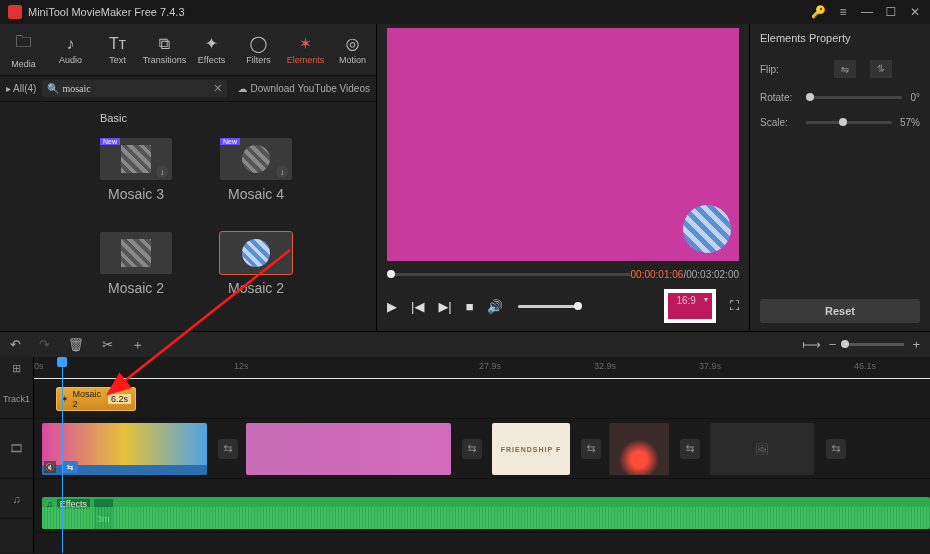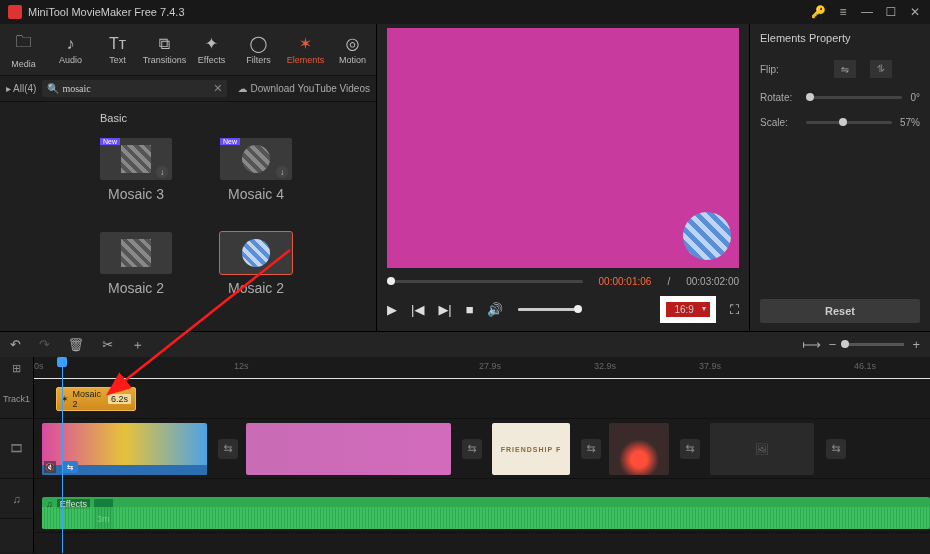--- a/index.html
+++ b/index.html
@@ -38,31 +38,31 @@
 .mosaic-sq { width: 30px; height: 28px; background: repeating-linear-gradient(45deg,#888 0 4px,#555 4px 8px); }
 .mosaic-ci { width: 28px; height: 28px; border-radius: 50%; background: repeating-linear-gradient(45deg,#888 0 4px,#555 4px 8px); }
 .glabel { font-size: 14px; color: #aaa; }
 
 .center-pane { flex: 1; background: #222; display: flex; flex-direction: column; border-right: 1px solid #000; }
 .player-top { height: 30px; display: flex; align-items: center; justify-content: space-between; padding: 0 10px; color: #aaa; font-size: 11px; }
 .player-top .actions { display: flex; gap: 14px; }
 .pact { cursor: pointer; display: flex; align-items: center; gap: 4px; }
 .player-vid { margin: 4px 10px; flex: 1; background: #c93a9e; position: relative; }
 .mosaic-overlay { position: absolute; right: 8px; bottom: 8px; width: 48px; height: 48px; border-radius: 50%; background: repeating-linear-gradient(45deg,#5a8fd8 0 5px,#bfd4ef 5px 10px); }
-.tc-row { display: flex; align-items: center; padding: 0 10px; gap: 16px; height: 18px; color: #aaa; font-size: 10px; justify-content: center; }
+.tc-row { display: flex; align-items: center; padding: 0 10px; gap: 0; height: 18px; color: #aaa; font-size: 10px; justify-content: center; }
 .tc-slider { flex: 1; height: 3px; background: #444; position: relative; border-radius: 2px; }
 .tc-slider .knob { position: absolute; left: 0; top: -3px; width: 8px; height: 8px; border-radius: 50%; background: #eee; }
 .tc-cur { color: #ff6a3c; }
 .controls { display: flex; align-items: center; padding: 6px 10px 8px; gap: 14px; }
 .pbtn { cursor: pointer; font-size: 13px; color: #ddd; }
 .vol-slider { width: 60px; height: 3px; background: #666; position: relative; border-radius: 2px; }
 .vol-slider .fill { position: absolute; left: 0; top: 0; height: 100%; background: #ccc; width: 100%; border-radius: 2px; }
 .vol-slider .knob { position: absolute; right: -4px; top: -3px; width: 8px; height: 8px; border-radius: 50%; background: #eee; }
 .spacer { flex: 1; }
-.ratio-sel { background: #b91c1c; border: 6px solid #ffffff; padding: 2px 16px 2px 8px; font-size: 10px; color: #ccc; position: relative; }
+.ratio-sel { background: #be185d; border: 4px solid #ffffff; padding: 2px 16px 13px 8px; font-size: 10px; color: #ccc; position: relative; }
 .ratio-sel::after { content: "▾"; position: absolute; right: 4px; top: 2px; font-size: 8px; }
 
 .right-pane { width: 180px; background: #222; padding: 8px 10px; display: flex; flex-direction: column; }
 .rp-title { font-size: 11px; color: #ccc; margin-bottom: 16px; }
 .rp-row { display: flex; align-items: center; gap: 8px; margin-bottom: 14px; font-size: 10px; color: #aaa; }
 .rp-row .lbl { width: 38px; }
 .flipbtn { width: 22px; height: 18px; background: #333; display: flex; align-items: center; justify-content: center; cursor: pointer; font-size: 10px; }
 .rp-slider { flex: 1; height: 3px; background: #444; position: relative; border-radius: 2px; }
 .rp-slider .knob { position: absolute; top: -3px; width: 8px; height: 8px; border-radius: 50%; background: #ccc; }
 .reset-btn { margin-top: auto; background: #3a3a3a; border: none; color: #ccc; padding: 6px 0; cursor: pointer; font-size: 11px; border-radius: 2px; font-weight: bold; }

